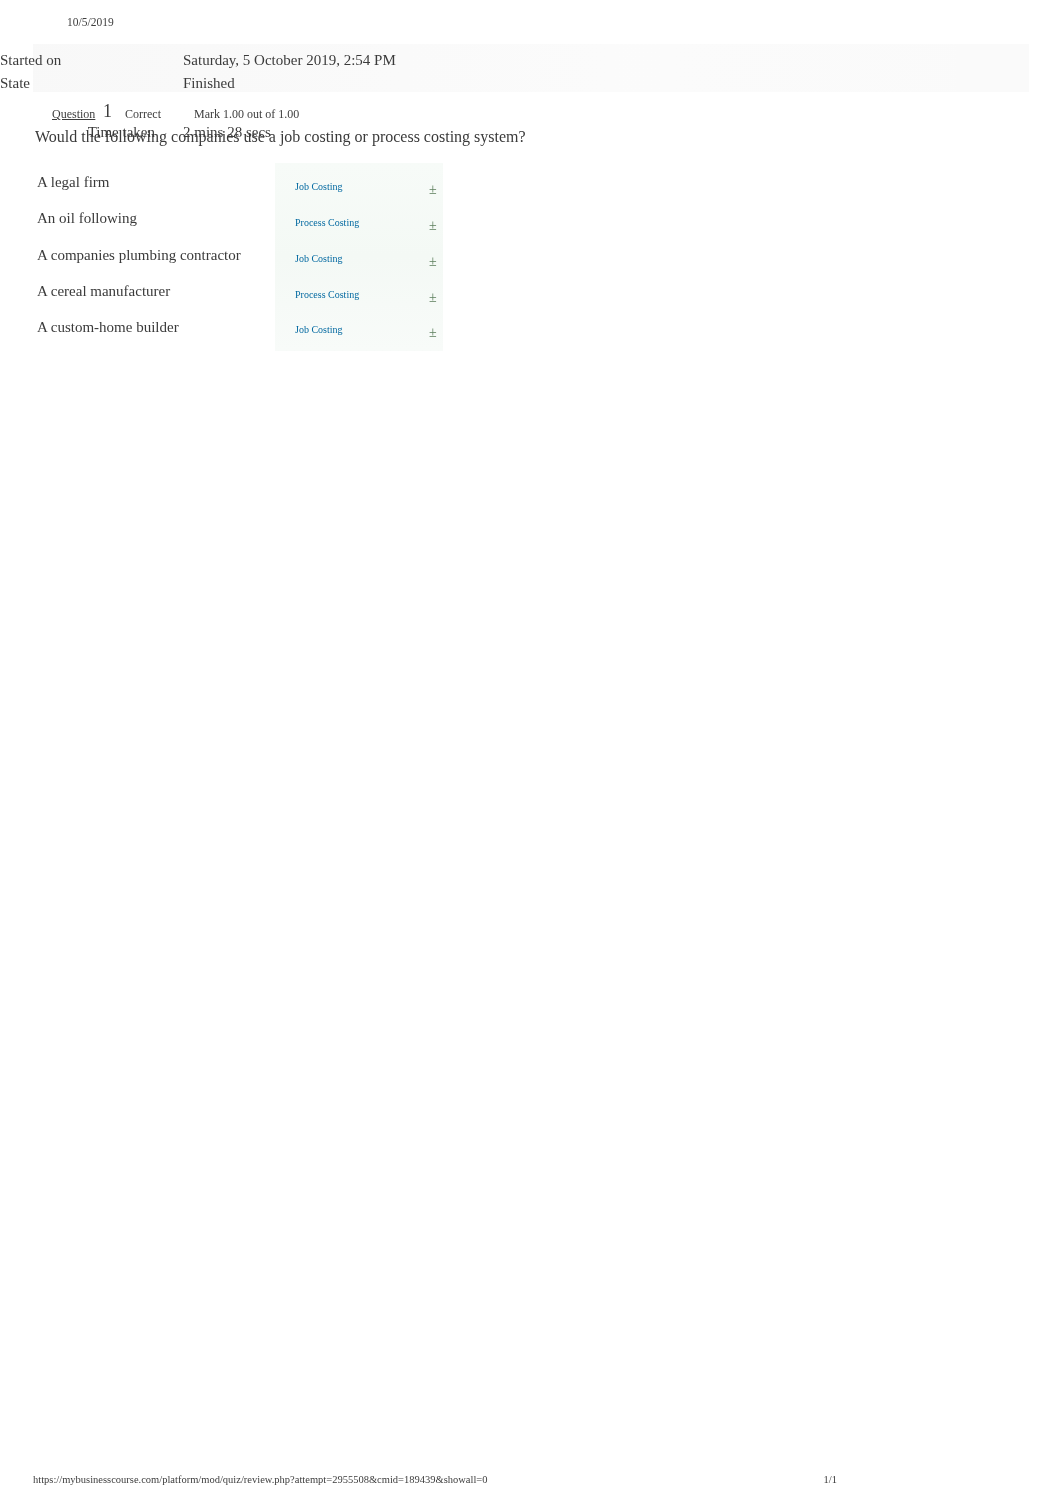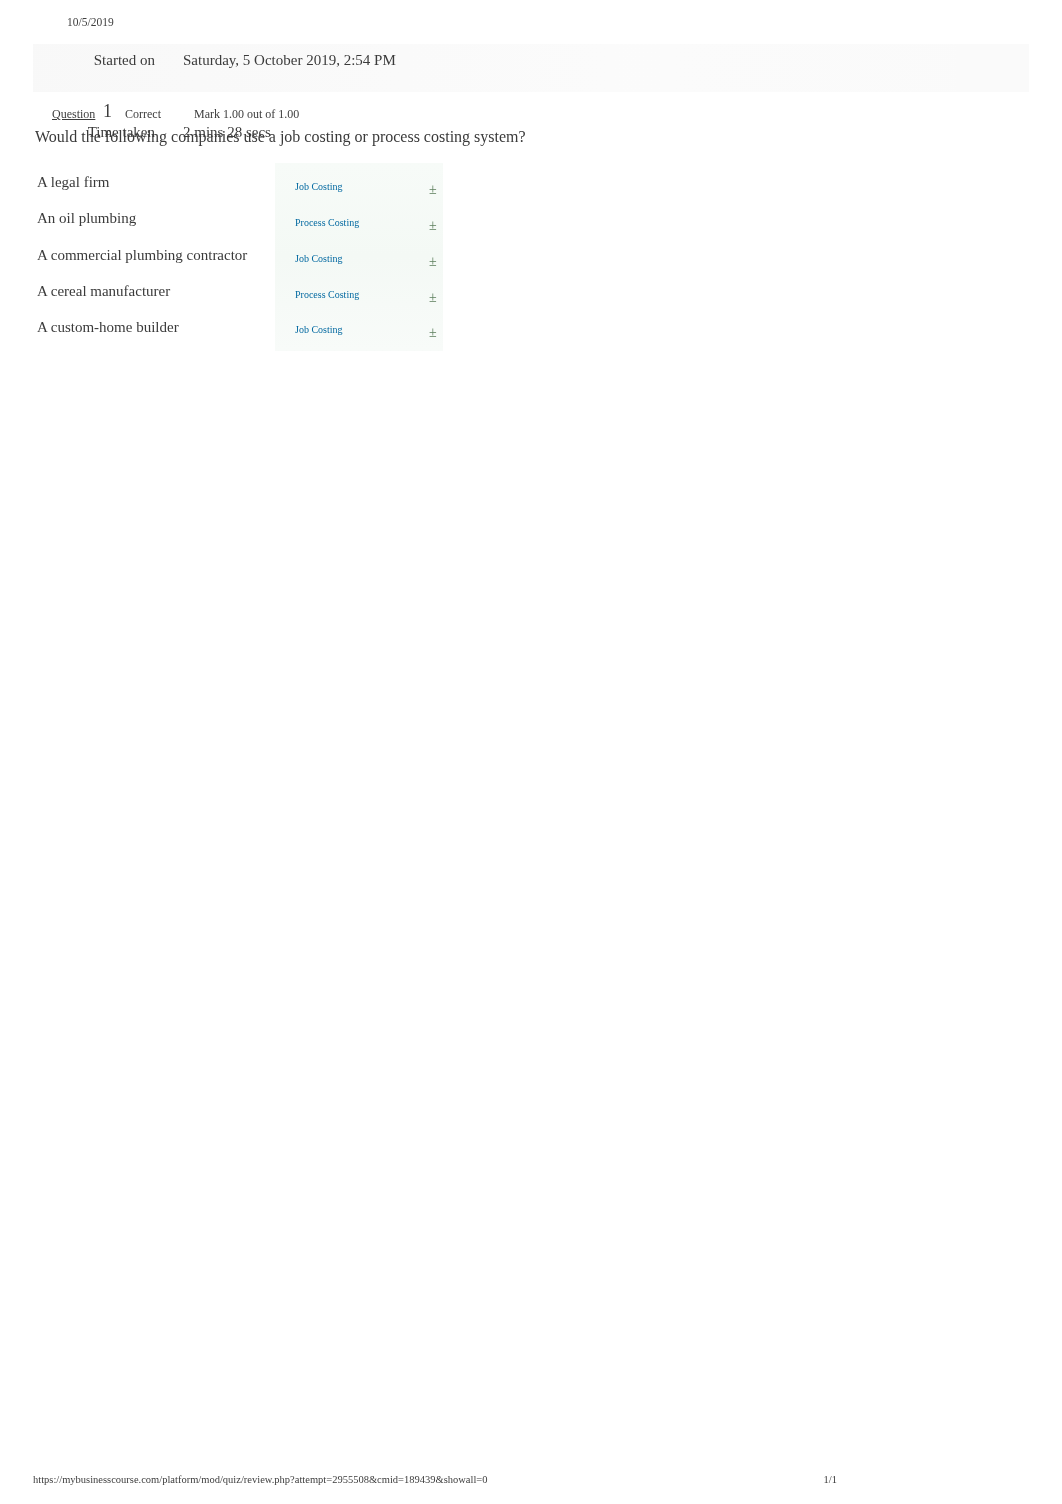--- a/index.html
+++ b/index.html
@@ -72,21 +72,20 @@
   }
   .attempt-summary .srow {
     position: relative;
     height: 23px;
   }
   .attempt-summary .slabel {
     position: absolute;
     left: 0;
     top: 0;
     width: 155px;
-    text-align: right;
     font-size: 15px;
     color: #3b3b3b;
     white-space: nowrap;
   }
   .attempt-summary .svalue {
     position: absolute;
     left: 183px;
     top: 0;
     font-size: 15px;
     color: #3b3b3b;
@@ -259,20 +258,24 @@
   <div class="ph-date">10/5/2019</div>
 </div>
 
 <div class="summary-band"></div>
 
 <div class="attempt-summary">
   <div class="srow">
     <div class="slabel">Started on</div>
     <div class="svalue">Saturday, 5 October 2019, 2:54 PM</div>
   </div>
+  <div class="srow">
+    <div class="slabel">State</div>
+    <div class="svalue">Finished</div>
+  </div>
 </div>
 
 <div class="qinfo">
   <div class="q-word">Question</div>
   <div class="q-num">1</div>
   <div class="q-state">Correct</div>
   <div class="q-mark">Mark 1.00 out of 1.00</div>
 </div>
 
 <div class="time-taken-row">
@@ -284,26 +287,26 @@
 
 <div class="match-panel"></div>
 
 <div class="match-grid">
   <div class="match-row">
     <div class="m-term">A legal firm</div>
     <div class="m-answer">Job Costing</div>
     <div class="m-mark">±</div>
   </div>
   <div class="match-row">
-    <div class="m-term">An oil plumbing</div>
+    <div class="m-term">An oil following</div>
     <div class="m-answer">Process Costing</div>
     <div class="m-mark">±</div>
   </div>
   <div class="match-row">
-    <div class="m-term">A commercial plumbing contractor</div>
+    <div class="m-term">A companies plumbing contractor</div>
     <div class="m-answer">Job Costing</div>
     <div class="m-mark">±</div>
   </div>
   <div class="match-row">
     <div class="m-term">A cereal manufacturer</div>
     <div class="m-answer">Process Costing</div>
     <div class="m-mark">±</div>
   </div>
   <div class="match-row">
     <div class="m-term">A custom-home builder</div>

